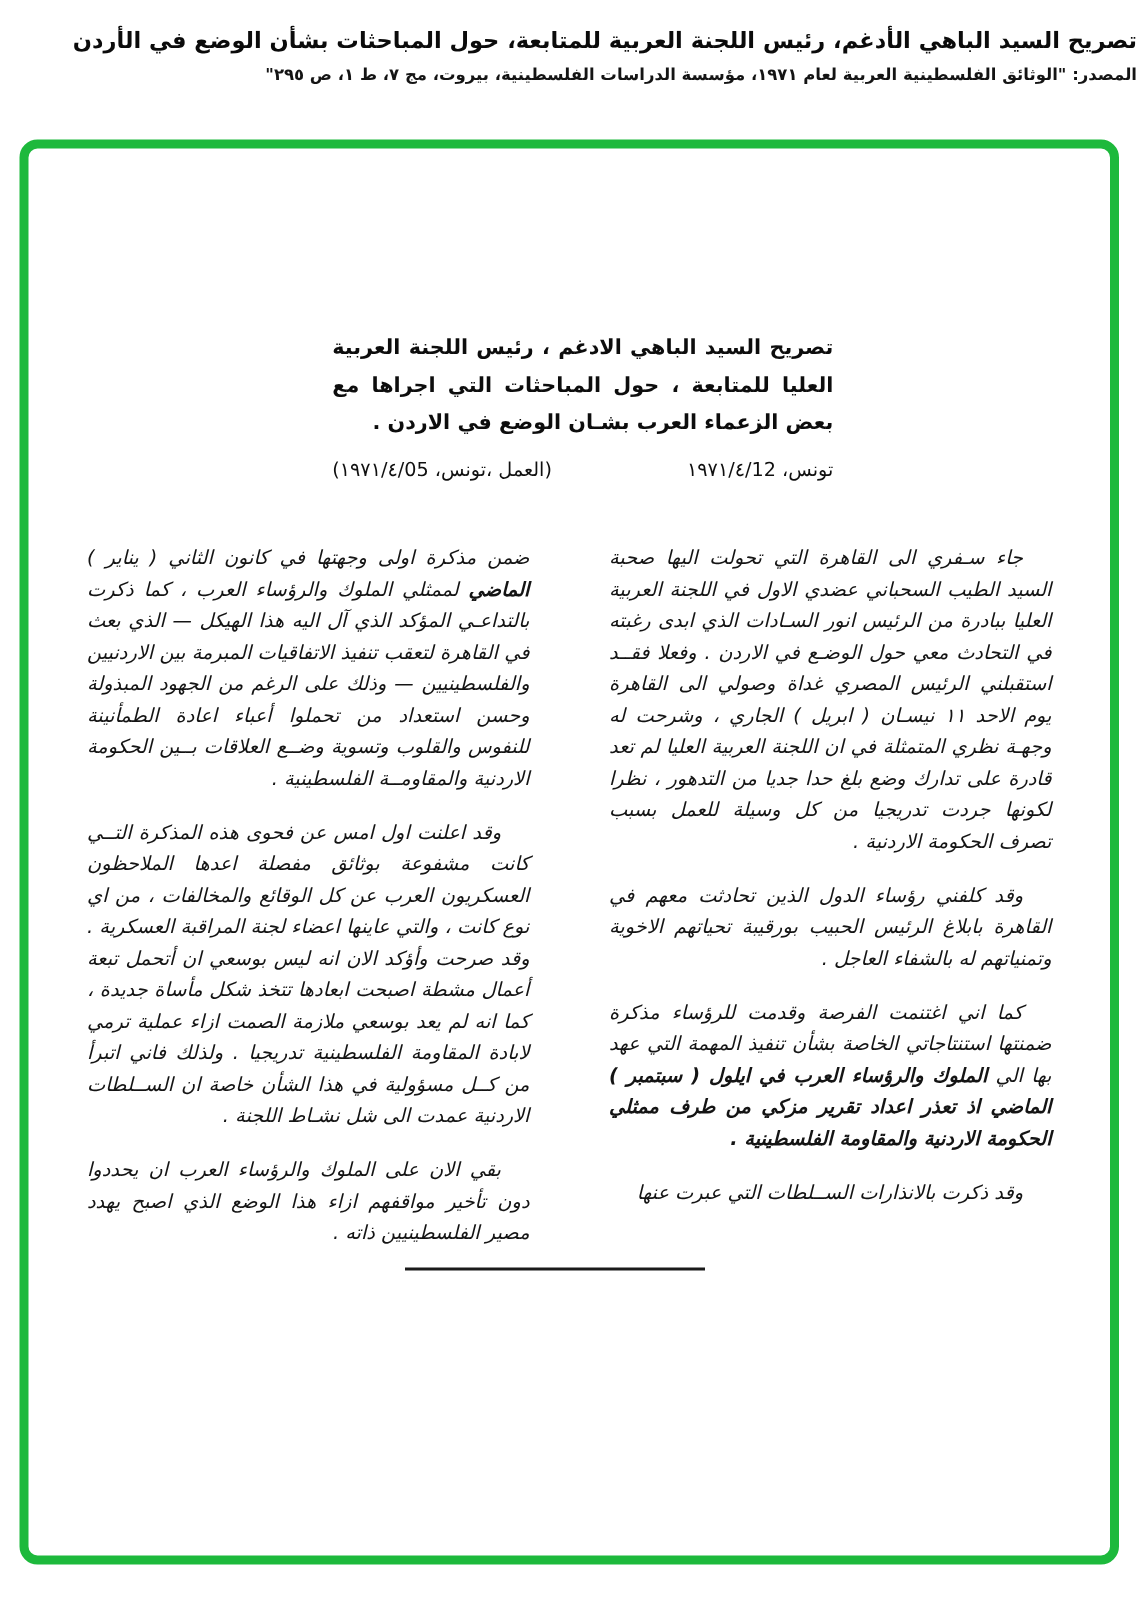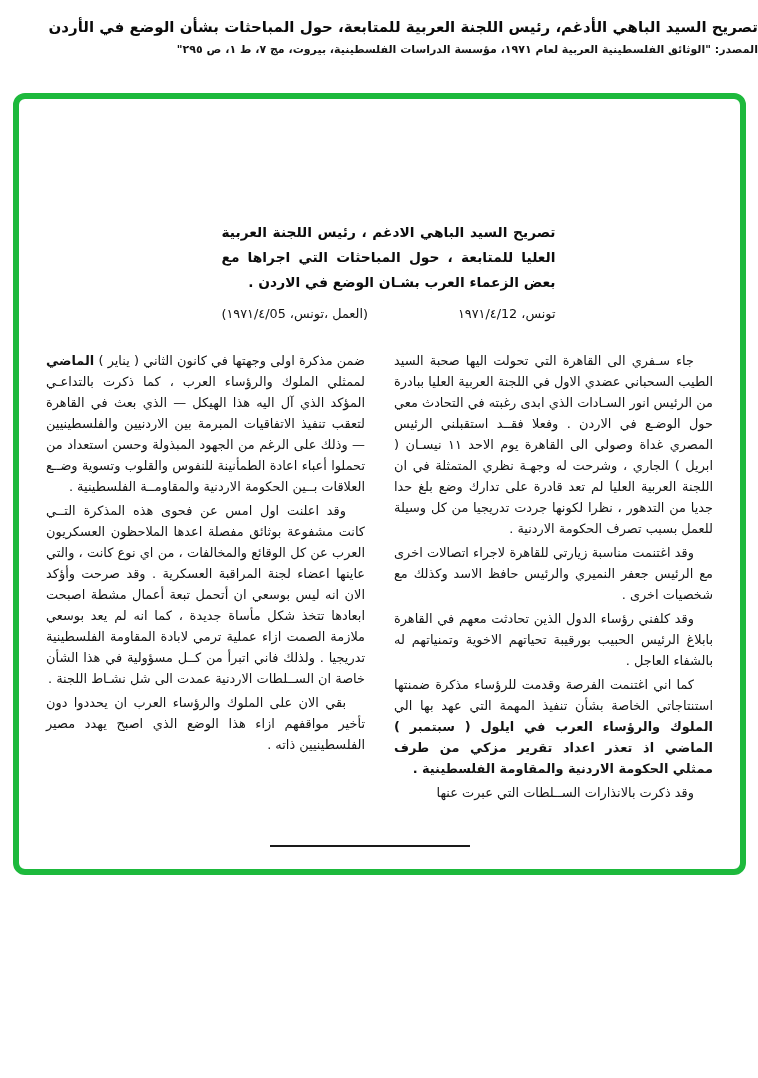--- a/index.html
+++ b/index.html
@@ -24,21 +24,21 @@
   }
   .header-source {
     margin-top: 7px;
     font-size: 11px; font-weight: bold; color: #141414;
   }
 
   
   .frame {
     position: absolute;
     left: 13px; top: 93px;
-    width: 733px; height: 782px;
+    width: 733px; height: 950px;
     box-sizing: border-box;
     border: 6px solid #1db93c;
     border-radius: 12px;
     background: #ffffff;
   }
 
   
   .doc { direction: rtl; }
 
   .doc-heading {
@@ -69,21 +69,21 @@
     gap: 23px;
     align-items: flex-start;
   }
   .col {
     width: 325px;
     font-size: 12.9px;
     line-height: 21px;
     text-align: justify;
     color: #141414;
   }
-  .para { margin: 3px; }
+  .para { margin: 15px; font-style: italic; }
   .para.indent { text-indent: 19px; }
   .seg-bold { font-weight: bold; }
 
   
   .divider {
     position: absolute;
     left: 270px; top: 845px;
     width: 200px; height: 2px;
     background: #1a1a1a;
   }
@@ -105,21 +105,20 @@
       <div class="doc-heading">تصريح السيد الباهي الادغم ، رئيس اللجنة العربية العليا للمتابعة ، حول المباحثات التي اجراها مع بعض الزعماء العرب بشـان الوضع في الاردن .</div>
 
       <div class="doc-dateline">
         <span>تونس، ١٩٧١/٤/12</span>
         <span>(العمل ،تونس، ١٩٧١/٤/05)</span>
       </div>
 
       <div class="doc-columns">
         <div class="col">
             <p class="para indent"><span>جاء سـفري الى القاهرة التي تحولت اليها صحبة السيد الطيب السحباني عضدي الاول في اللجنة العربية العليا ببادرة من الرئيس انور السـادات الذي ابدى رغبته في التحادث معي حول الوضـع في الاردن . وفعلا فقــد استقبلني الرئيس المصري غداة وصولي الى القاهرة يوم الاحد ١١ نيسـان ( ابريل ) الجاري ، وشرحت له وجهـة نظري المتمثلة في ان اللجنة العربية العليا لم تعد قادرة على تدارك وضع بلغ حدا جديا من التدهور ، نظرا لكونها جردت تدريجيا من كل وسيلة للعمل بسبب تصرف الحكومة الاردنية .</span></p>
-            <p class="para indent"><span>وقد اغتنمت مناسبة زيارتي للقاهرة لاجراء اتصالات اخرى مع الرئيس جعفر النميري والرئيس حافظ الاسد وكذلك مع شخصيات اخرى .</span></p>
             <p class="para indent"><span>وقد كلفني رؤساء الدول الذين تحادثت معهم في القاهرة بابلاغ الرئيس الحبيب بورقيبة تحياتهم الاخوية وتمنياتهم له بالشفاء العاجل .</span></p>
             <p class="para indent"><span>كما اني اغتنمت الفرصة وقدمت للرؤساء مذكرة ضمنتها استنتاجاتي الخاصة بشأن تنفيذ المهمة التي عهد بها الي </span><span class="seg-bold">الملوك والرؤساء العرب في ايلول ( سبتمبر ) الماضي اذ تعذر اعداد تقرير مزكي من طرف ممثلي الحكومة الاردنية والمقاومة الفلسطينية .</span></p>
             <p class="para indent"><span>وقد ذكرت بالانذارات الســلطات التي عبرت عنها</span></p>
           </div>
         <div class="col">
             <p class="para"><span>ضمن مذكرة اولى وجهتها في كانون الثاني ( يناير ) </span><span class="seg-bold">الماضي</span><span> لممثلي الملوك والرؤساء العرب ، كما ذكرت بالتداعـي المؤكد الذي آل اليه هذا الهيكل — الذي بعث في القاهرة لتعقب تنفيذ الاتفاقيات المبرمة بين الاردنيين والفلسطينيين — وذلك على الرغم من الجهود المبذولة وحسن استعداد من تحملوا أعباء اعادة الطمأنينة للنفوس والقلوب وتسوية وضــع العلاقات بــين الحكومة الاردنية والمقاومــة الفلسطينية .</span></p>
             <p class="para indent"><span>وقد اعلنت اول امس عن فحوى هذه المذكرة التــي كانت مشفوعة بوثائق مفصلة اعدها الملاحظون العسكريون العرب عن كل الوقائع والمخالفات ، من اي نوع كانت ، والتي عاينها اعضاء لجنة المراقبة العسكرية . وقد صرحت وأؤكد الان انه ليس بوسعي ان أتحمل تبعة أعمال مشطة اصبحت ابعادها تتخذ شكل مأساة جديدة ، كما انه لم يعد بوسعي ملازمة الصمت ازاء عملية ترمي لابادة المقاومة الفلسطينية تدريجيا . ولذلك فاني اتبرأ من كــل مسؤولية في هذا الشأن خاصة ان الســلطات الاردنية عمدت الى شل نشـاط اللجنة .</span></p>
             <p class="para indent"><span>بقي الان على الملوك والرؤساء العرب ان يحددوا دون تأخير مواقفهم ازاء هذا الوضع الذي اصبح يهدد مصير الفلسطينيين ذاته .</span></p>
           </div>
       </div>

